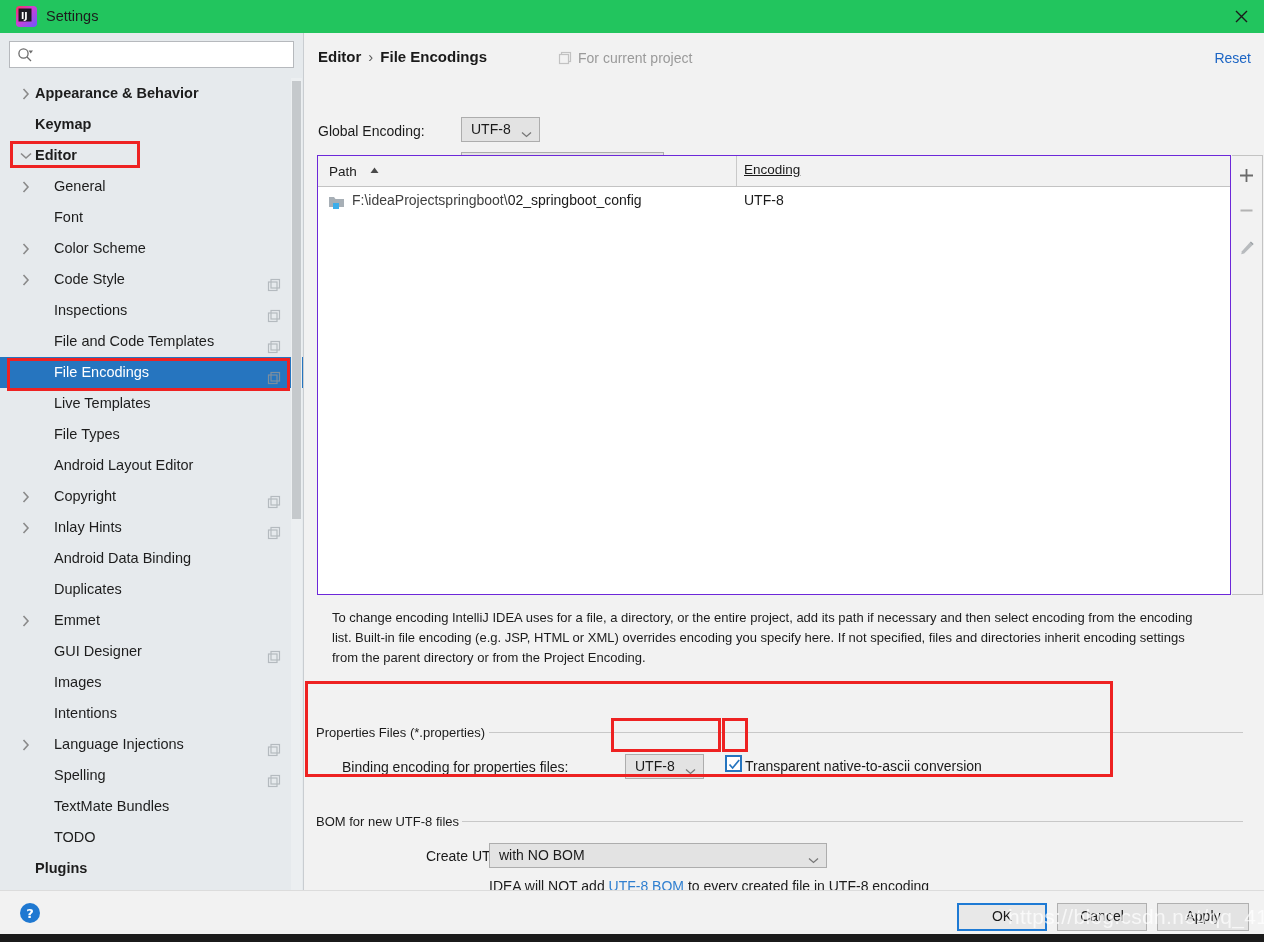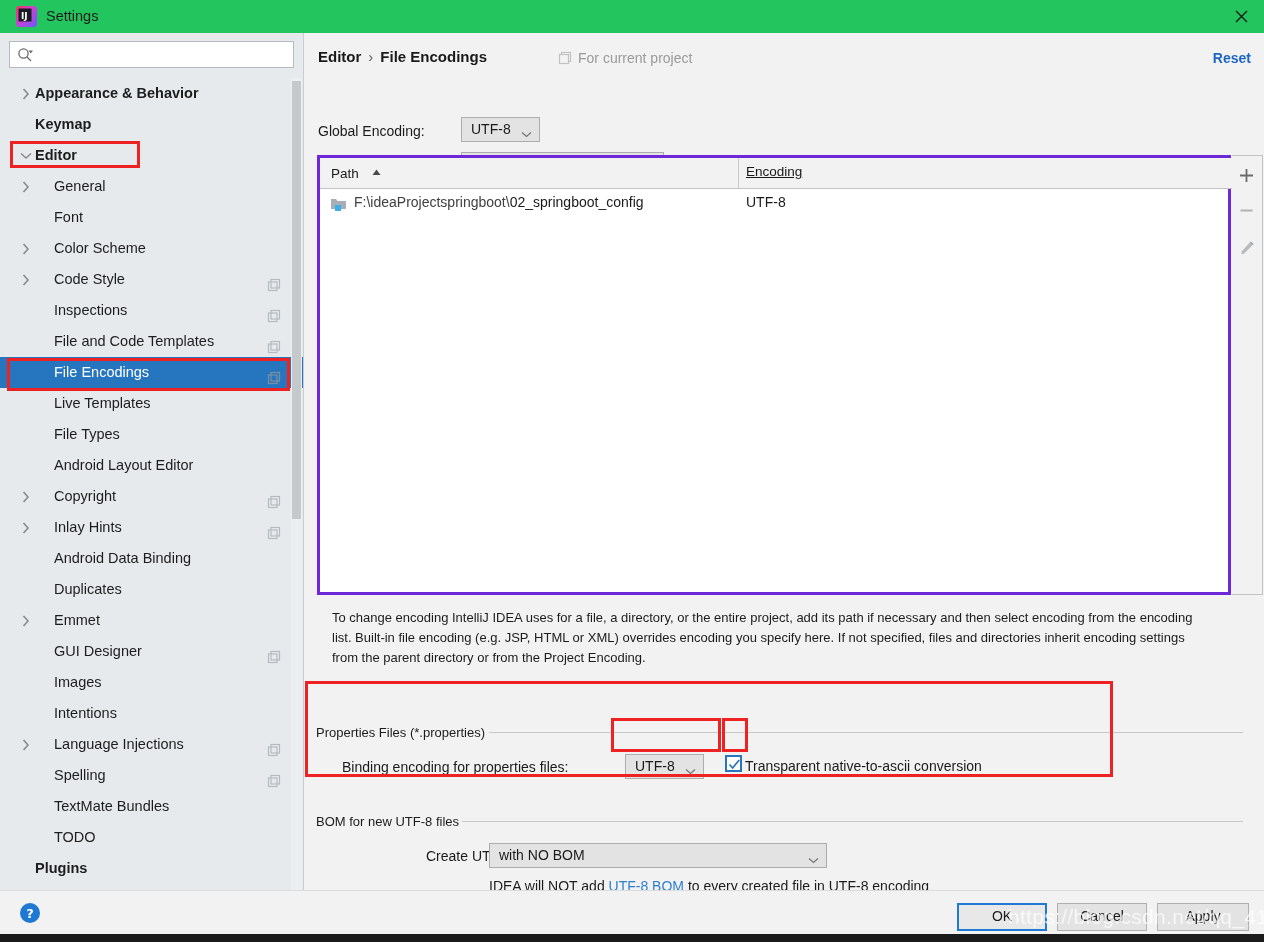--- a/index.html
+++ b/index.html
@@ -166,21 +166,21 @@
     width: 14px; height: 14px;
     margin-right: 6px;
     opacity: .6;
   }
   #reset-link {
     position: absolute;
     right: 13px; top: 17px;
     font-size: 14px;
     color: #1c65c4;
     cursor: pointer;
-    font-weight: bold;
+    font-weight: normal;
     padding-left: 31px;
   }
   .field-label {
     position: absolute;
     font-size: 14px;
     color: #1a1a1a;
   }
   .combo {
     position: absolute;
     height: 25px;
@@ -206,21 +206,21 @@
   #global-combo { left: 157px; top: 84px; width: 79px; }
   #project-label { left: 14px; top: 125px; }
   #project-combo { left: 157px; top: 119px; width: 203px; }
 
   
   #table-wrap {
     position: absolute;
     left: 13px; top: 122px;
     width: 914px; height: 440px;
     box-sizing: border-box;
-    border: 3px solid #6d28d9;
+    border: 1px solid #6d28d9;
     background: #ffffff;
   }
   #table-head {
     position: absolute;
     left: 0; top: 0;
     width: 912px; height: 30px;
     background: #f2f2f2;
     border-bottom: 1px solid #c3c3c3;
   }
   #table-head .th {

